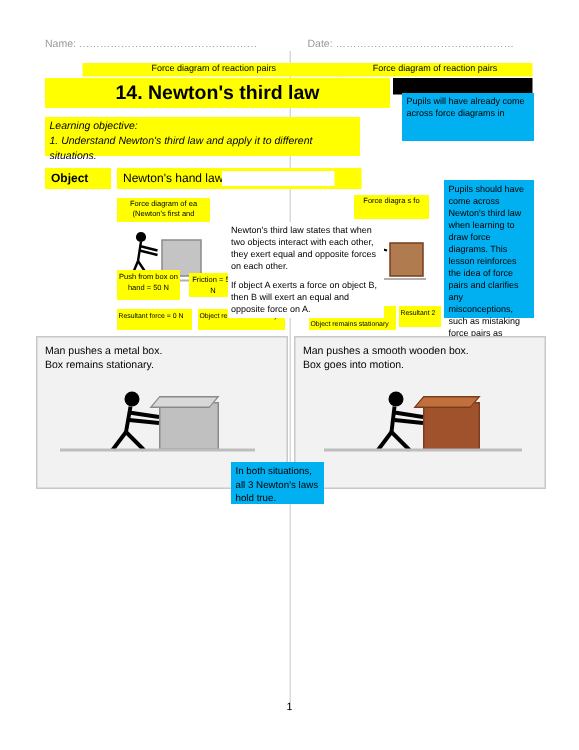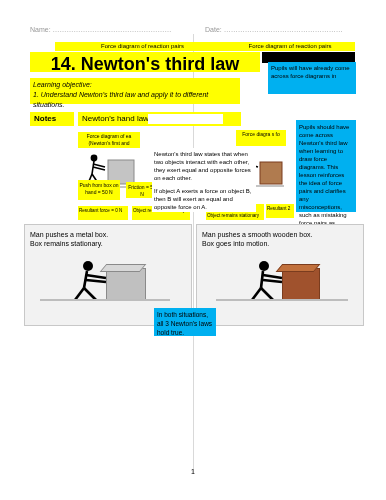--- a/index.html
+++ b/index.html
@@ -17,21 +17,21 @@
   .hdr{position:absolute;top:26px;left:0;width:386px;height:14px;font-size:7px;color:#444;}
   .hdr .name{position:absolute;left:30px;top:0;}
   .hdr .date{position:absolute;left:205px;top:0;}
   .dots{letter-spacing:0px;color:#999;}
 
   .vline{position:absolute;left:193px;top:34px;width:1px;height:440px;background:#d9d9d9;}
 
   .title-bar{position:absolute;left:30px;top:52px;width:230px;height:20px;background:#ffff00;}
   .title-bar .t{
     position:absolute;left:0;top:2px;width:230px;text-align:center;
-    font-size:18px;font-weight:bold;color:#000;
+    font-size:13px;font-weight:bold;color:#000;
   }
 
   .tl-label{position:absolute;left:55px;top:42px;width:175px;height:9px;background:#ffff00;
             font-size:6px;text-align:center;color:#000;line-height:9px;}
   .tr-label{position:absolute;left:225px;top:42px;width:130px;height:9px;background:#ffff00;
             font-size:6px;text-align:center;color:#000;line-height:9px;}
   .tr-black{position:absolute;left:262px;top:52px;width:93px;height:11px;background:#000;}
 
   .obj{position:absolute;left:30px;top:78px;width:210px;height:26px;background:#ffff00;
        font-size:7px;color:#000;padding:2px 3px;box-sizing:border-box;line-height:10px;}
@@ -122,21 +122,21 @@
 
   <div class="cyan-right">
     <span>Pupils will have already come across force diagrams in</span>
   </div>
 
   <div class="obj">
     <div><i>Learning objective:</i></div>
     <div><i>1. Understand Newton's third law and apply it to different situations.</i></div>
   </div>
 
-  <div class="notes-tab">Notes</div>
+  <div class="notes-tab">Object</div>
   <div class="notes-title">
     <span>Newton's hand law</span>
   </div>
   <div class="notes-white"></div>
 
   <div class="fd-left-lbl">Force diagram of ea (Newton's first and</div>
 
   <div class="fd-right-lbl">Force diagra s fo</div>
 
   <svg width="80" height="46" style="position:absolute;left:78px;top:150px;">

